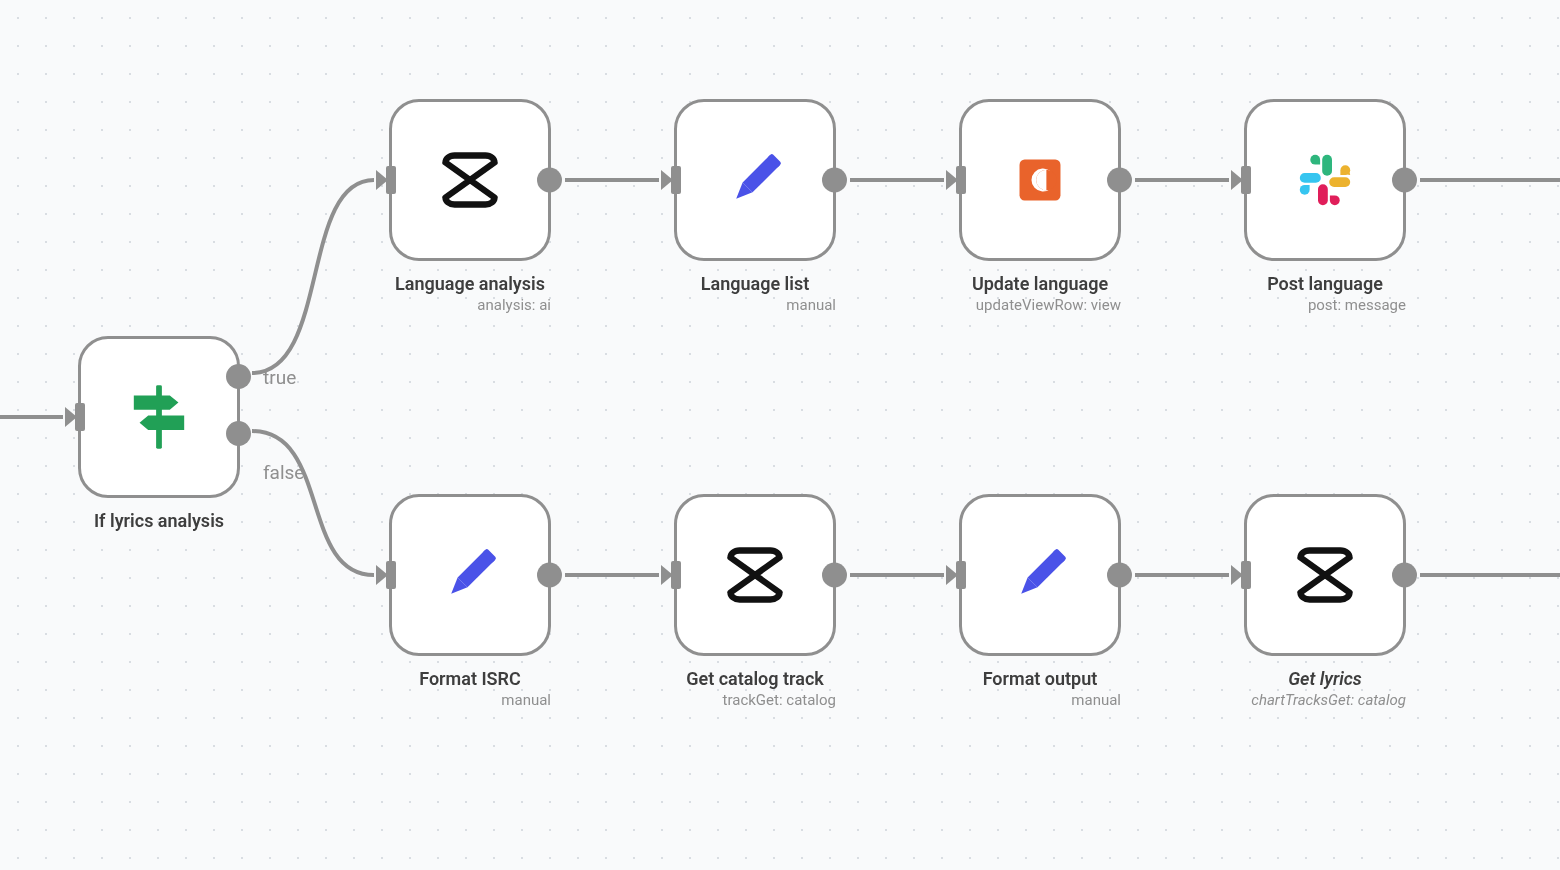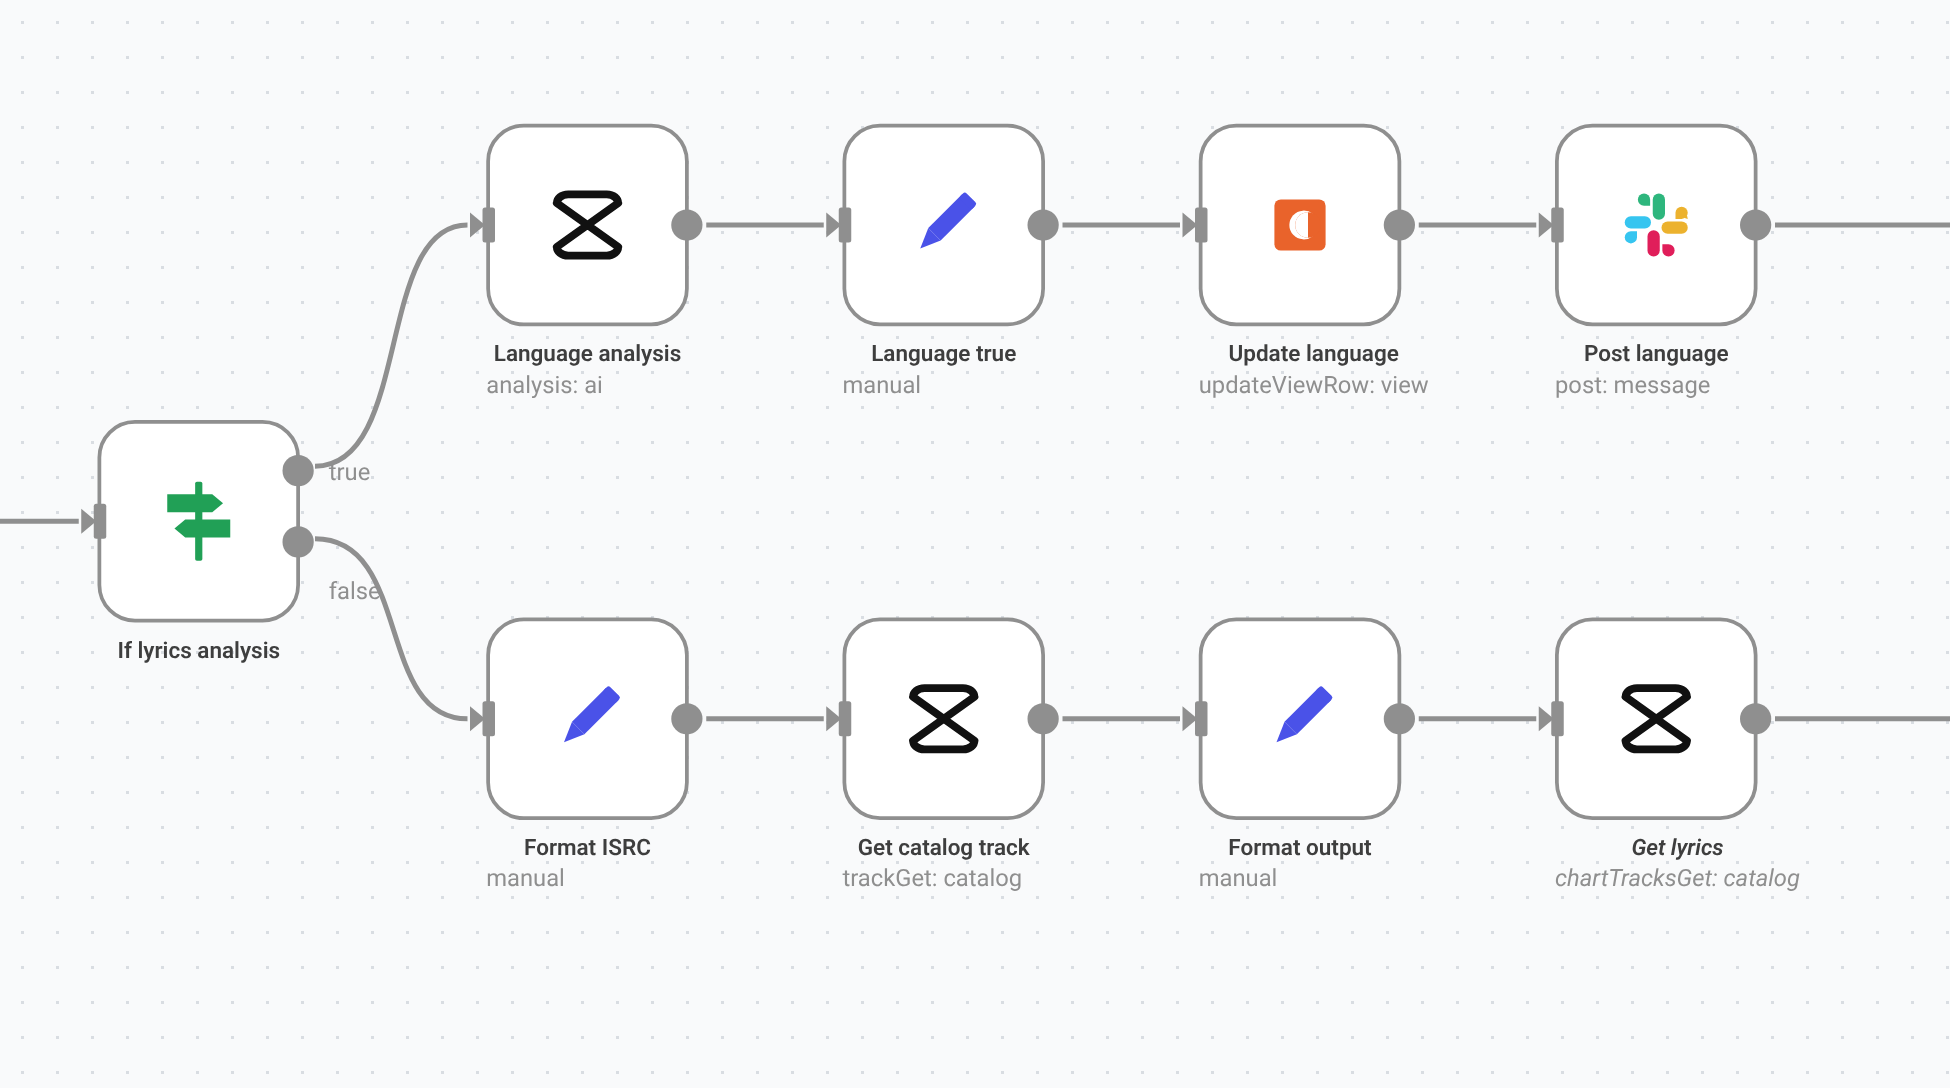--- a/index.html
+++ b/index.html
@@ -42,24 +42,24 @@
   .title{
     margin-top:12px;
     font-size:18px;
     font-weight:600;
     color:#3e3e3e;
     text-align:center;
     width:100%;
   }
   .subtitle{
     margin-top:2px;
-    font-size:19px;
+    font-size:15px;
     font-weight:400;
     color:#8f8f8f;
-    text-align:left;
+    text-align:right;
     white-space:nowrap;
   }
   
   .branch-out{
     position:absolute;right:-14px;
     width:25px;height:25px;background:#8f8f8f;border-radius:50%;
   }
   .branch-label{
     position:absolute;left:100%;margin-left:12px;
     font-size:19px;color:#8f8f8f;
@@ -172,21 +172,21 @@
   <div class="node-box">
     <div class="in-arrow"></div>
     <div class="in-port"></div>
     <div class="out-port"></div>
     <div class="icon-wrap">
         <svg viewBox="0 0 100 100" width="70" height="70">
           <use href="#ic-pencil"></use>
         </svg>
       </div>
   </div>
-  <div class="title">Language true</div>
+  <div class="title">Language list</div>
   <div class="subtitle">manual</div>
 </div>
 
 <div class="node" style="left:959px;top:99px;">
   <div class="node-box">
     <div class="in-arrow"></div>
     <div class="in-port"></div>
     <div class="out-port"></div>
     <div class="icon-wrap">
         <svg viewBox="0 0 100 100" width="64" height="64">

